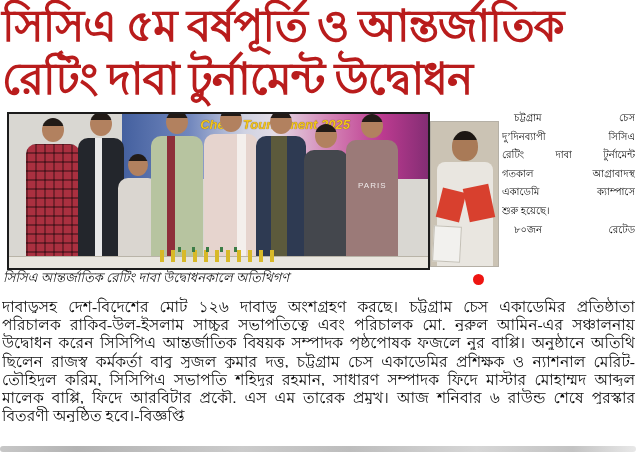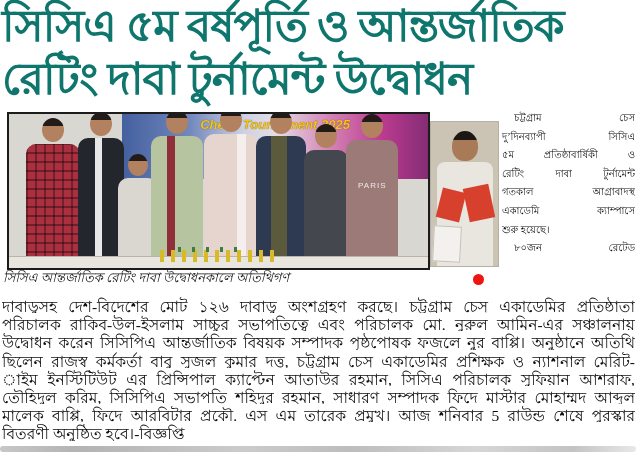--- a/index.html
+++ b/index.html
@@ -1,21 +1,21 @@
 <!DOCTYPE html>
 <html lang="bn"><head>
 <meta charset="utf-8">
 <style>
   html,body{margin:0;padding:0;background:#ffffff;}
   .page{position:relative;width:636px;height:454px;background:#ffffff;overflow:hidden;
         font-family:"Liberation Serif","DejaVu Serif",serif;color:#0c0c0c;}
 
   
   .headline{position:absolute;left:2px;top:0;width:632px;font-weight:bold;
-            font-size:44px;line-height:53px;letter-spacing:-1px;color:#0f766e;}
+            font-size:44px;line-height:53px;letter-spacing:-1px;color:#b91c1c;}
 
   
   .photo-main{position:absolute;left:7px;top:112px;width:419px;height:154px;
               border:2px solid #1c1c1c;background:#d9d7d2;overflow:hidden;}
   .banner{position:absolute;left:27%;top:0;right:0;height:42%;
           background:linear-gradient(90deg,#44609f 0%,#7187bd 22%,#cfd2e2 40%,#e3dde6 50%,#d483b5 68%,#bc3b90 85%,#842d74 100%);}
   .banner-text{position:absolute;left:0;right:0;top:3px;text-align:center;
                font-family:"Liberation Sans","DejaVu Sans",sans-serif;
                font-style:italic;font-weight:bold;font-size:13px;color:#f2c51d;
                text-shadow:0 0 1px #5a3b00;}
@@ -117,34 +117,32 @@
       <div class="patch2"></div>
       <div class="card"></div>
     </div>
   </div>
 
   <div class="red-dot" style="background: rgb(238, 21, 17);"></div>
 
   <div class="side-col">
     <div class="scl first">চট্টগ্রাম চেস</div>
     <div class="scl">দু’দিনব্যাপী সিসিএ</div>
-    <div class="scl">৫ম প্রতিষ্ঠাবার্ষিকী ও</div>
     <div class="scl">রেটিং দাবা টুর্নামেন্ট</div>
     <div class="scl">গতকাল আগ্রাবাদস্থ</div>
     <div class="scl">একাডেমি ক্যাম্পাসে</div>
     <div class="scl left">শুরু হয়েছে।</div>
     <div class="scl first">৮০জন রেটেড</div>
   </div>
 
   <div class="body-text">
     <div class="bl">দাবাড়ুসহ দেশ-বিদেশের মোট ১২৬ দাবাড়ু অংশগ্রহণ করছে। চট্টগ্রাম চেস্ একাডেমির প্রতিষ্ঠাতা</div>
     <div class="bl">পরিচালক রাকিব-উল-ইসলাম সাচ্চুর সভাপতিত্বে এবং পরিচালক মো. নুরুল আমিন-এর সঞ্চালনায়</div>
     <div class="bl">উদ্বোধন করেন সিসিপিএ আন্তর্জাতিক বিষয়ক সম্পাদক পৃষ্ঠপোষক ফজলে নুর বাপ্পি। অনুষ্ঠানে অতিথি</div>
     <div class="bl">ছিলেন রাজস্ব কর্মকর্তা বাবু সুজল কুমার দত্ত, চট্টগ্রাম চেস্ একাডেমির প্রশিক্ষক ও ন্যাশনাল মেরিট-</div>
-    <div class="bl">াইম ইনস্টিটিউট এর প্রিন্সিপাল ক্যাপ্টেন আতাউর রহমান, সিসিএ পরিচালক সুফিয়ান আশরাফ,</div>
     <div class="bl">তৌহিদুল করিম, সিসিপিএ সভাপতি শহিদুর রহমান, সাধারণ সম্পাদক ফিদে মাস্টার মোহাম্মদ আব্দুল</div>
-    <div class="bl">মালেক বাপ্পি, ফিদে আরবিটার প্রকৌ. এস এম তারেক প্রমুখ। আজ শনিবার 5 রাউন্ড শেষে পুরস্কার</div>
+    <div class="bl">মালেক বাপ্পি, ফিদে আরবিটার প্রকৌ. এস এম তারেক প্রমুখ। আজ শনিবার ৬ রাউন্ড শেষে পুরস্কার</div>
     <div class="bl left">বিতরণী অনুষ্ঠিত হবে।-বিজ্ঞপ্তি</div>
   </div>
 
   <div class="divider"></div>
 
 </div>
 
 </body></html>

